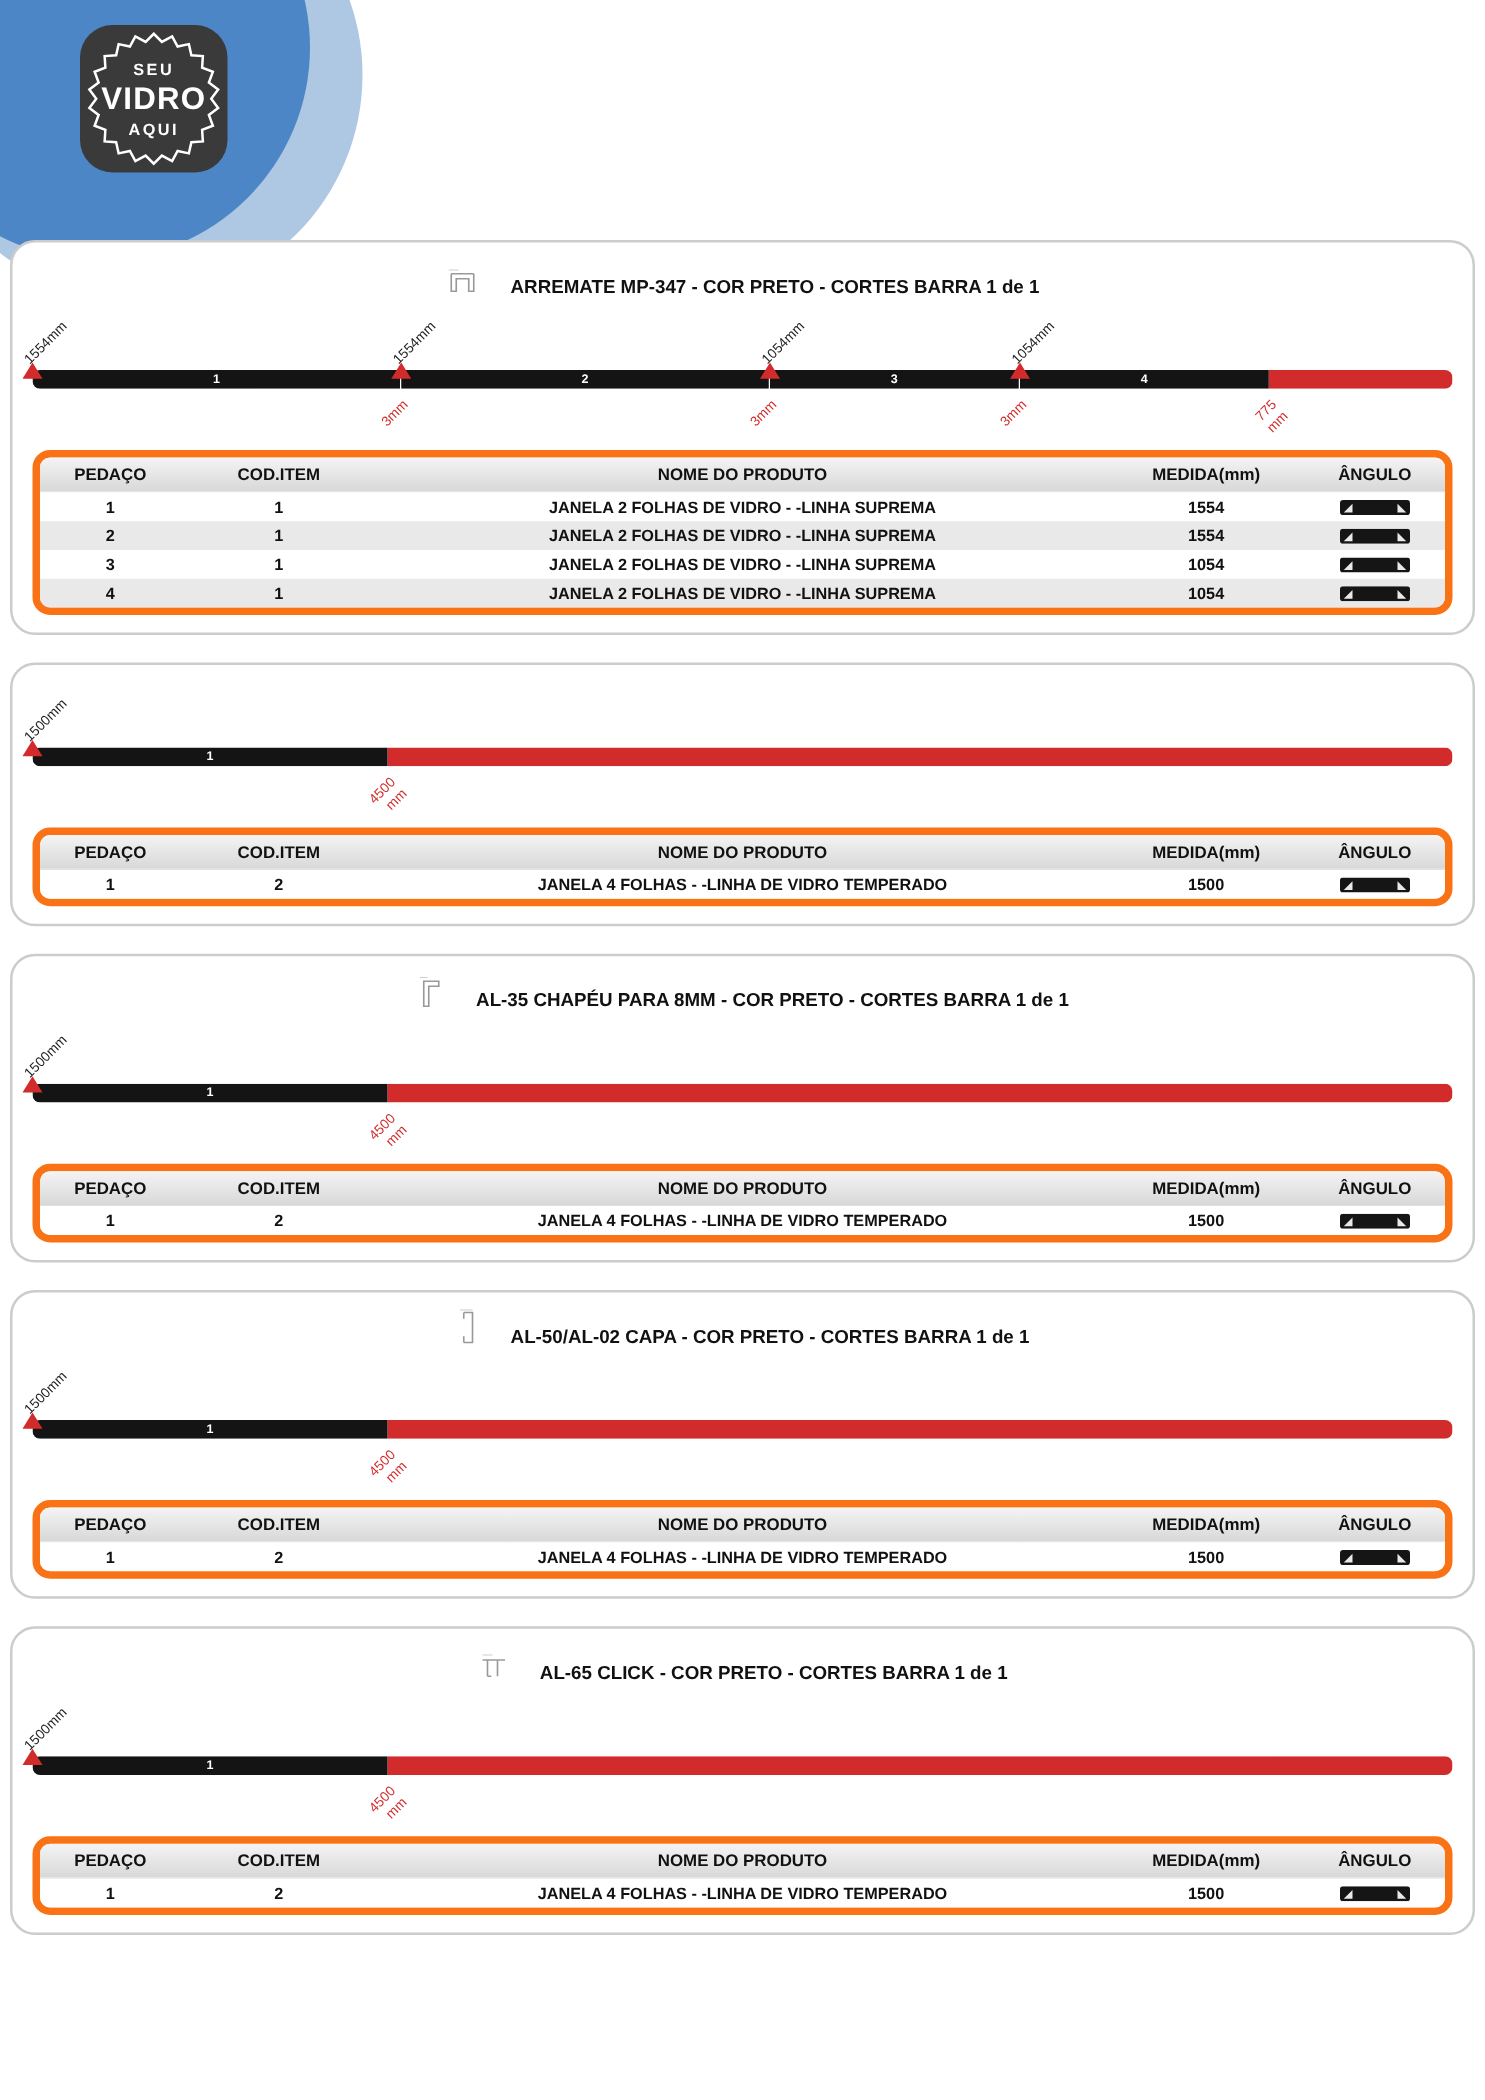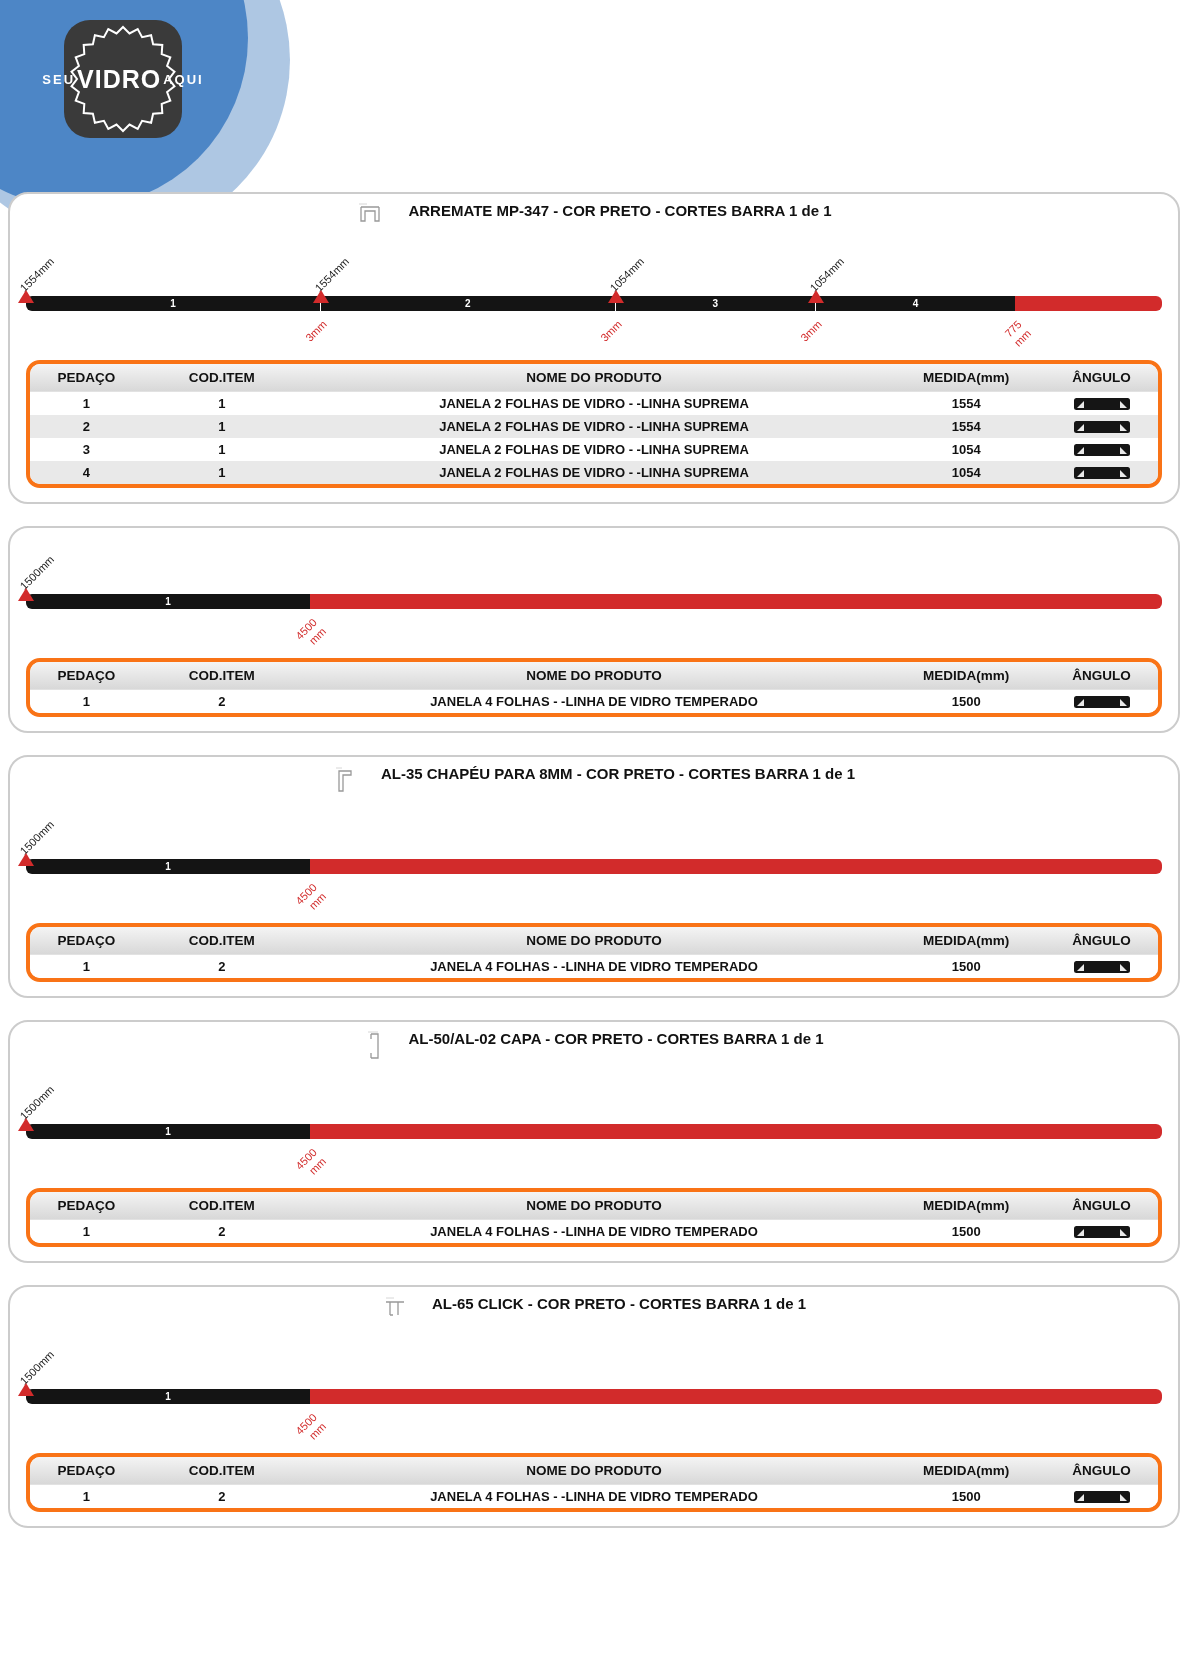--- a/index.html
+++ b/index.html
@@ -10,53 +10,53 @@
     font-family:"Liberation Sans", sans-serif;
   }
   
   .blue-light { position:absolute; left:-70px; top:-120px; width:360px; height:360px; border-radius:50%; background:#aec7e3; z-index:0; }
   .blue-main  { position:absolute; left:-92px; top:-132px; width:340px; height:340px; border-radius:50%; background:#4d86c6; z-index:0; }
 
   
   .doc-header { position:relative; z-index:1; display:flex; padding:16px 0 0 60px; height:142px; }
   .logo-badge { width:126px; height:126px; position:relative; flex:0 0 auto; }
   .logo-badge svg { position:absolute; inset:0; }
-  .logo-text { position:absolute; inset:0; display:flex; flex-direction:row; align-items:center; justify-content:center; gap:2px; color:#fff; }
+  .logo-text { position:absolute; inset:0; display:flex; flex-direction:column; align-items:center; justify-content:center; gap:2px; color:#fff; }
   .logo-small { font-size:13px; font-weight:bold; letter-spacing:2px; }
   .logo-big   { font-size:25px; font-weight:800; letter-spacing:1px; }
   .head-info { margin-left:77px; padding-top:30px; }
   .doc-title { font-size:23px; font-weight:bold; margin:0 0 9px 0; }
   .head-line { font-size:15px; margin:3px 0; }
   .b { font-weight:bold; }
 
   
   #sections { position:relative; z-index:1; margin-top:50px; }
   .section-card { margin:0 8px 22px; border:2px solid #ccc; border-radius:20px; background:#fff; padding:8px 16px 14px; }
-  .title-row { display:flex; align-items:flex-start; justify-content:center; gap:24px; min-height:36px; font-size:15px; font-weight:bold; }
+  .title-row { display:flex; align-items:flex-end; justify-content:center; gap:24px; min-height:36px; font-size:15px; font-weight:bold; }
   .p-icon { display:inline-flex; align-items:center; }
 
   
   .diagram { position:relative; height:122px; }
   .top-zone { position:absolute; left:0; right:0; top:0; height:56px; }
   .top-label { position:absolute; bottom:0; width:0; height:0; }
   .top-label span { position:absolute; left:0; bottom:0; display:inline-block; transform-origin:0 100%; transform:rotate(-45deg); font-size:11px; color:#222; white-space:nowrap; }
   .bar-wrap { position:absolute; left:0; right:0; top:58px; height:15px; }
   .bar { position:absolute; inset:0; border-radius:6px; overflow:hidden; background:#fff; }
   .seg { position:absolute; top:0; bottom:0; background:#141414; display:flex; align-items:center; justify-content:center; }
   .seg .num { color:#fff; font-size:10px; font-weight:bold; }
   .bar-red { position:absolute; top:0; bottom:0; right:0; background:#d22b2b; }
   .cut-marker { position:absolute; top:-6px; width:0; height:0; margin-left:-8px;
     border-left:8px solid transparent; border-right:8px solid transparent; border-bottom:13px solid #d22b2b; }
   .bot-zone { position:absolute; left:0; right:0; top:77px; height:45px; }
   .bot-label { position:absolute; top:3px; width:0; height:0; }
   .bot-label span { position:absolute; right:0; top:0; display:inline-block; transform-origin:100% 0; transform:rotate(-45deg);
     font-size:11px; color:#d22b2b; white-space:pre-line; text-align:right; line-height:1.15; }
 
   
-  .table-card { border:4px solid #f97316; border-radius:14px; overflow:hidden; background:#fff; }
+  .table-card { border:6px solid #f97316; border-radius:14px; overflow:hidden; background:#fff; }
   .t-head { display:flex; background:linear-gradient(#f4f4f4,#d8d8d8); border-bottom:1px solid #e2e2e2; }
   .t-head .cell { font-weight:bold; font-size:13.5px; padding:6px 4px; }
   .t-row { display:flex; background:#fff; }
   .t-row.alt { background:#e9e9e9; }
   .t-row .cell { font-size:13px; font-weight:bold; padding:4px; }
   .cell { display:flex; align-items:center; justify-content:center; text-align:center; }
   .c1{width:10%} .c2{width:14%} .c3{width:52%} .c4{width:14%} .c5{width:10%}
 </style>
 </head>
 <body>

